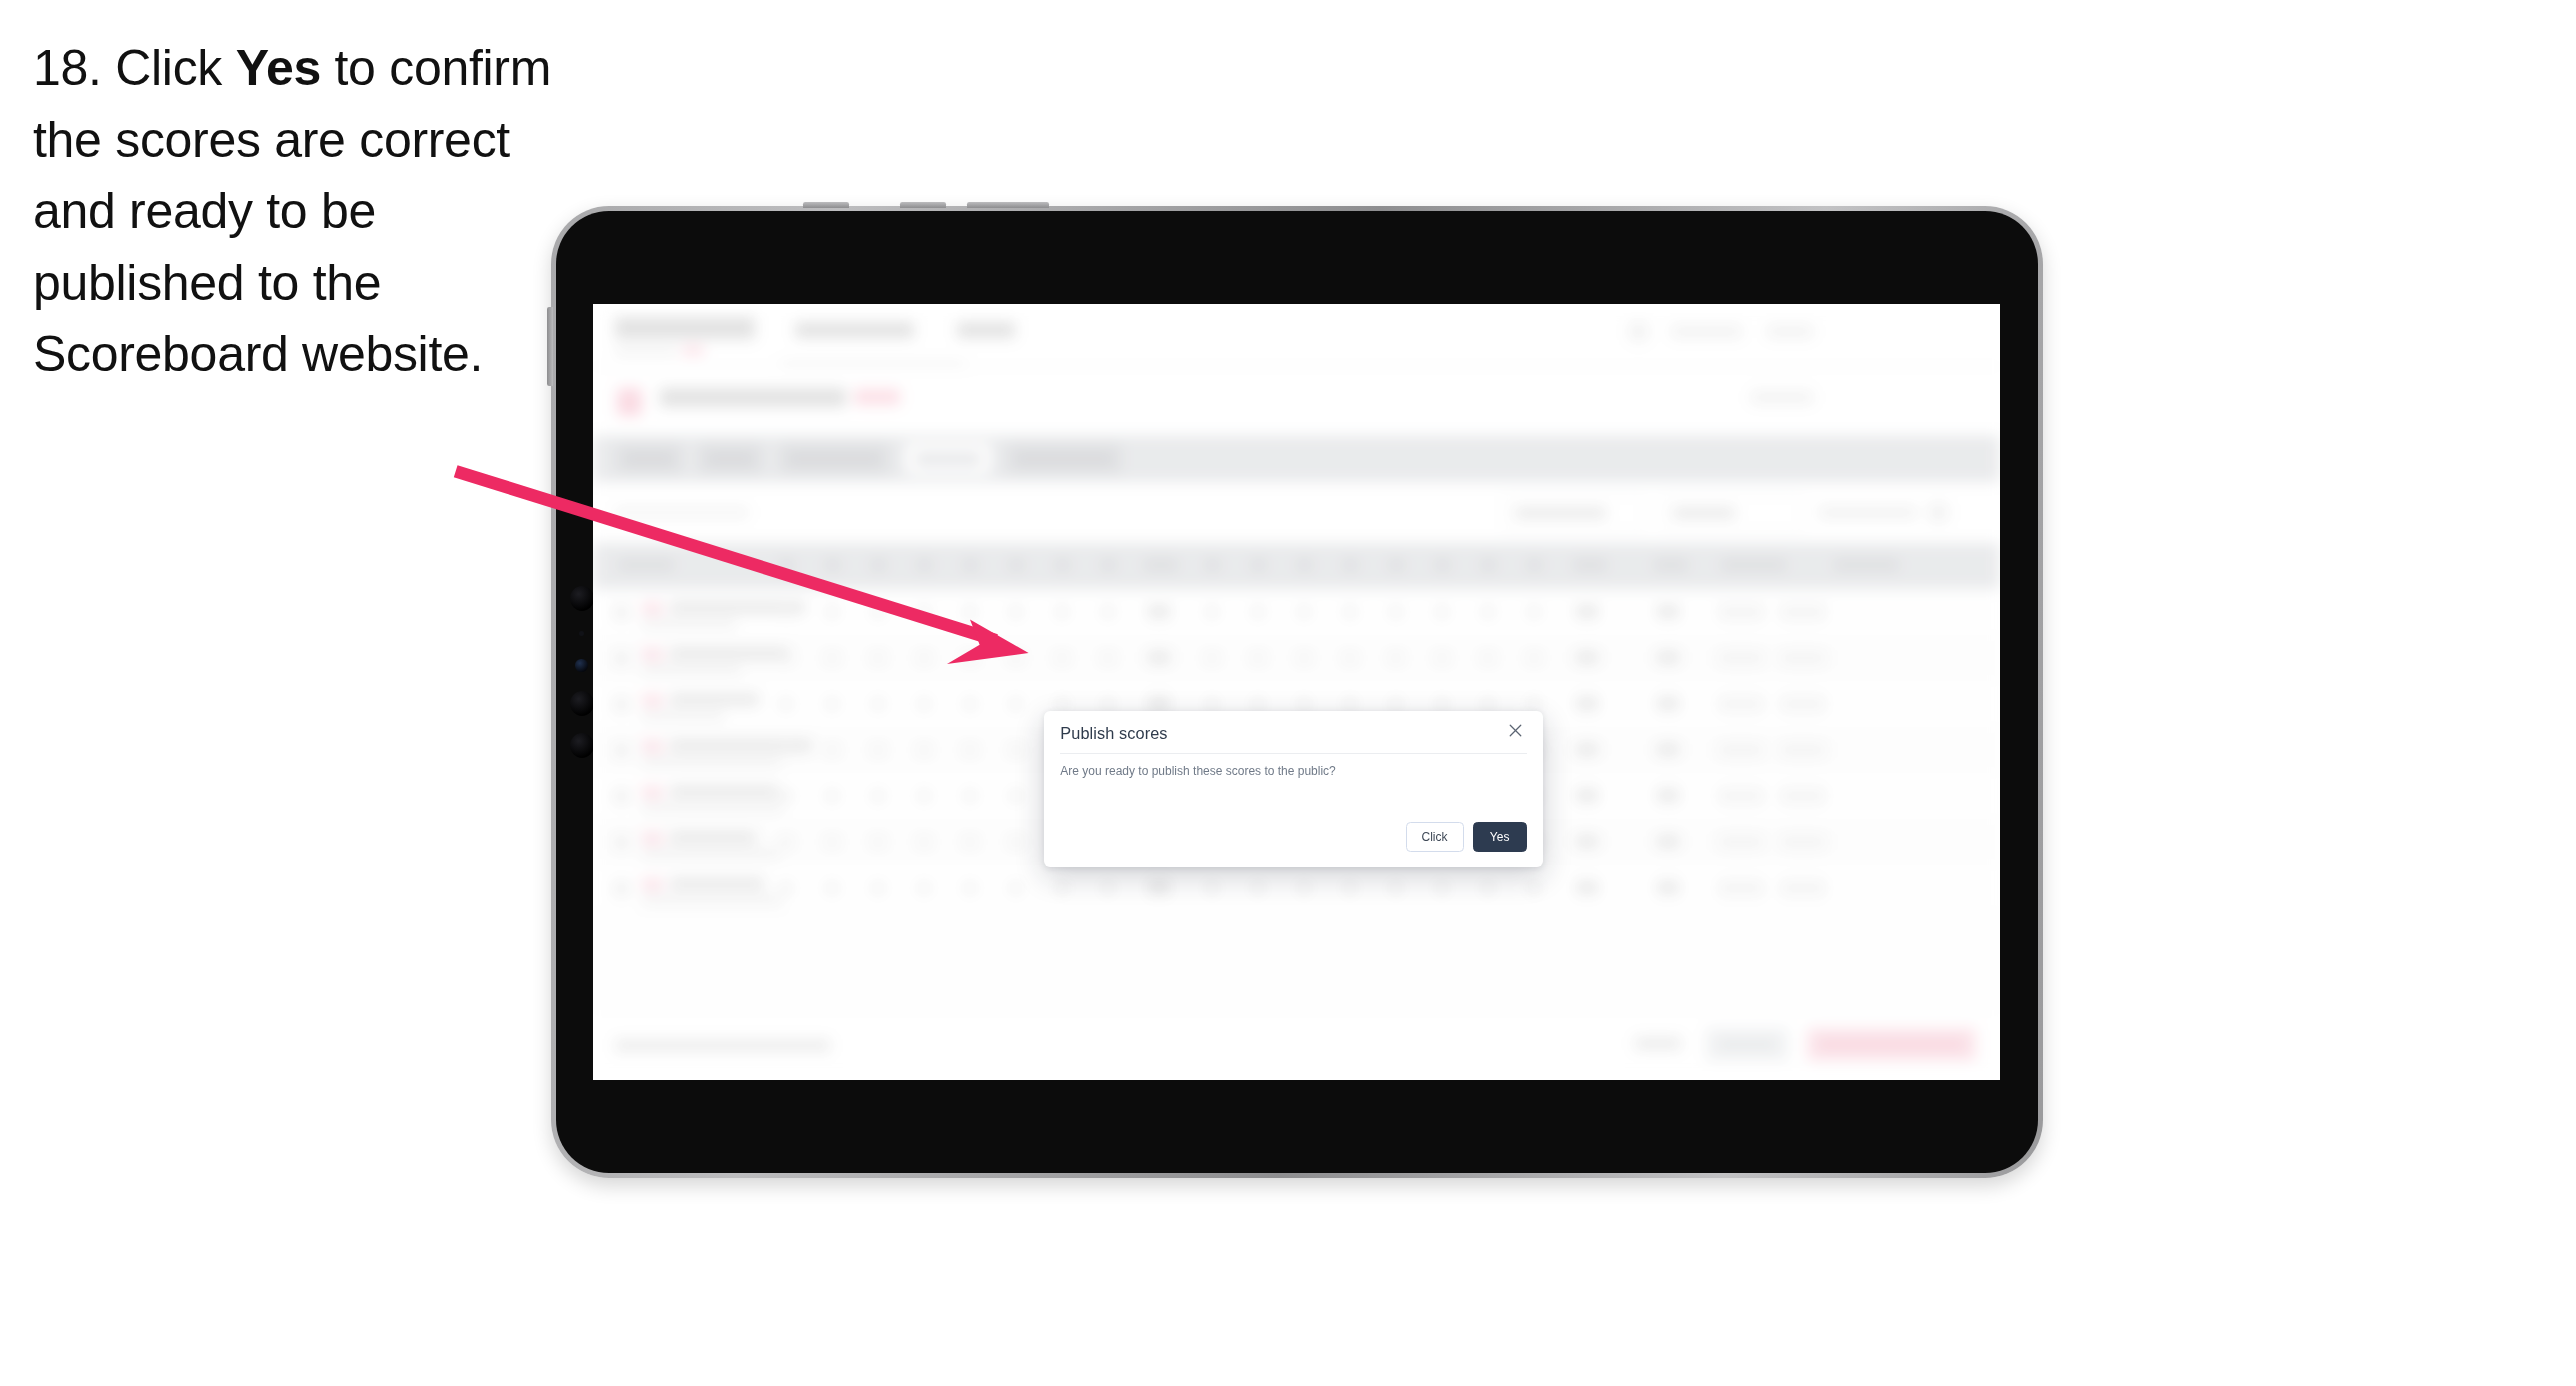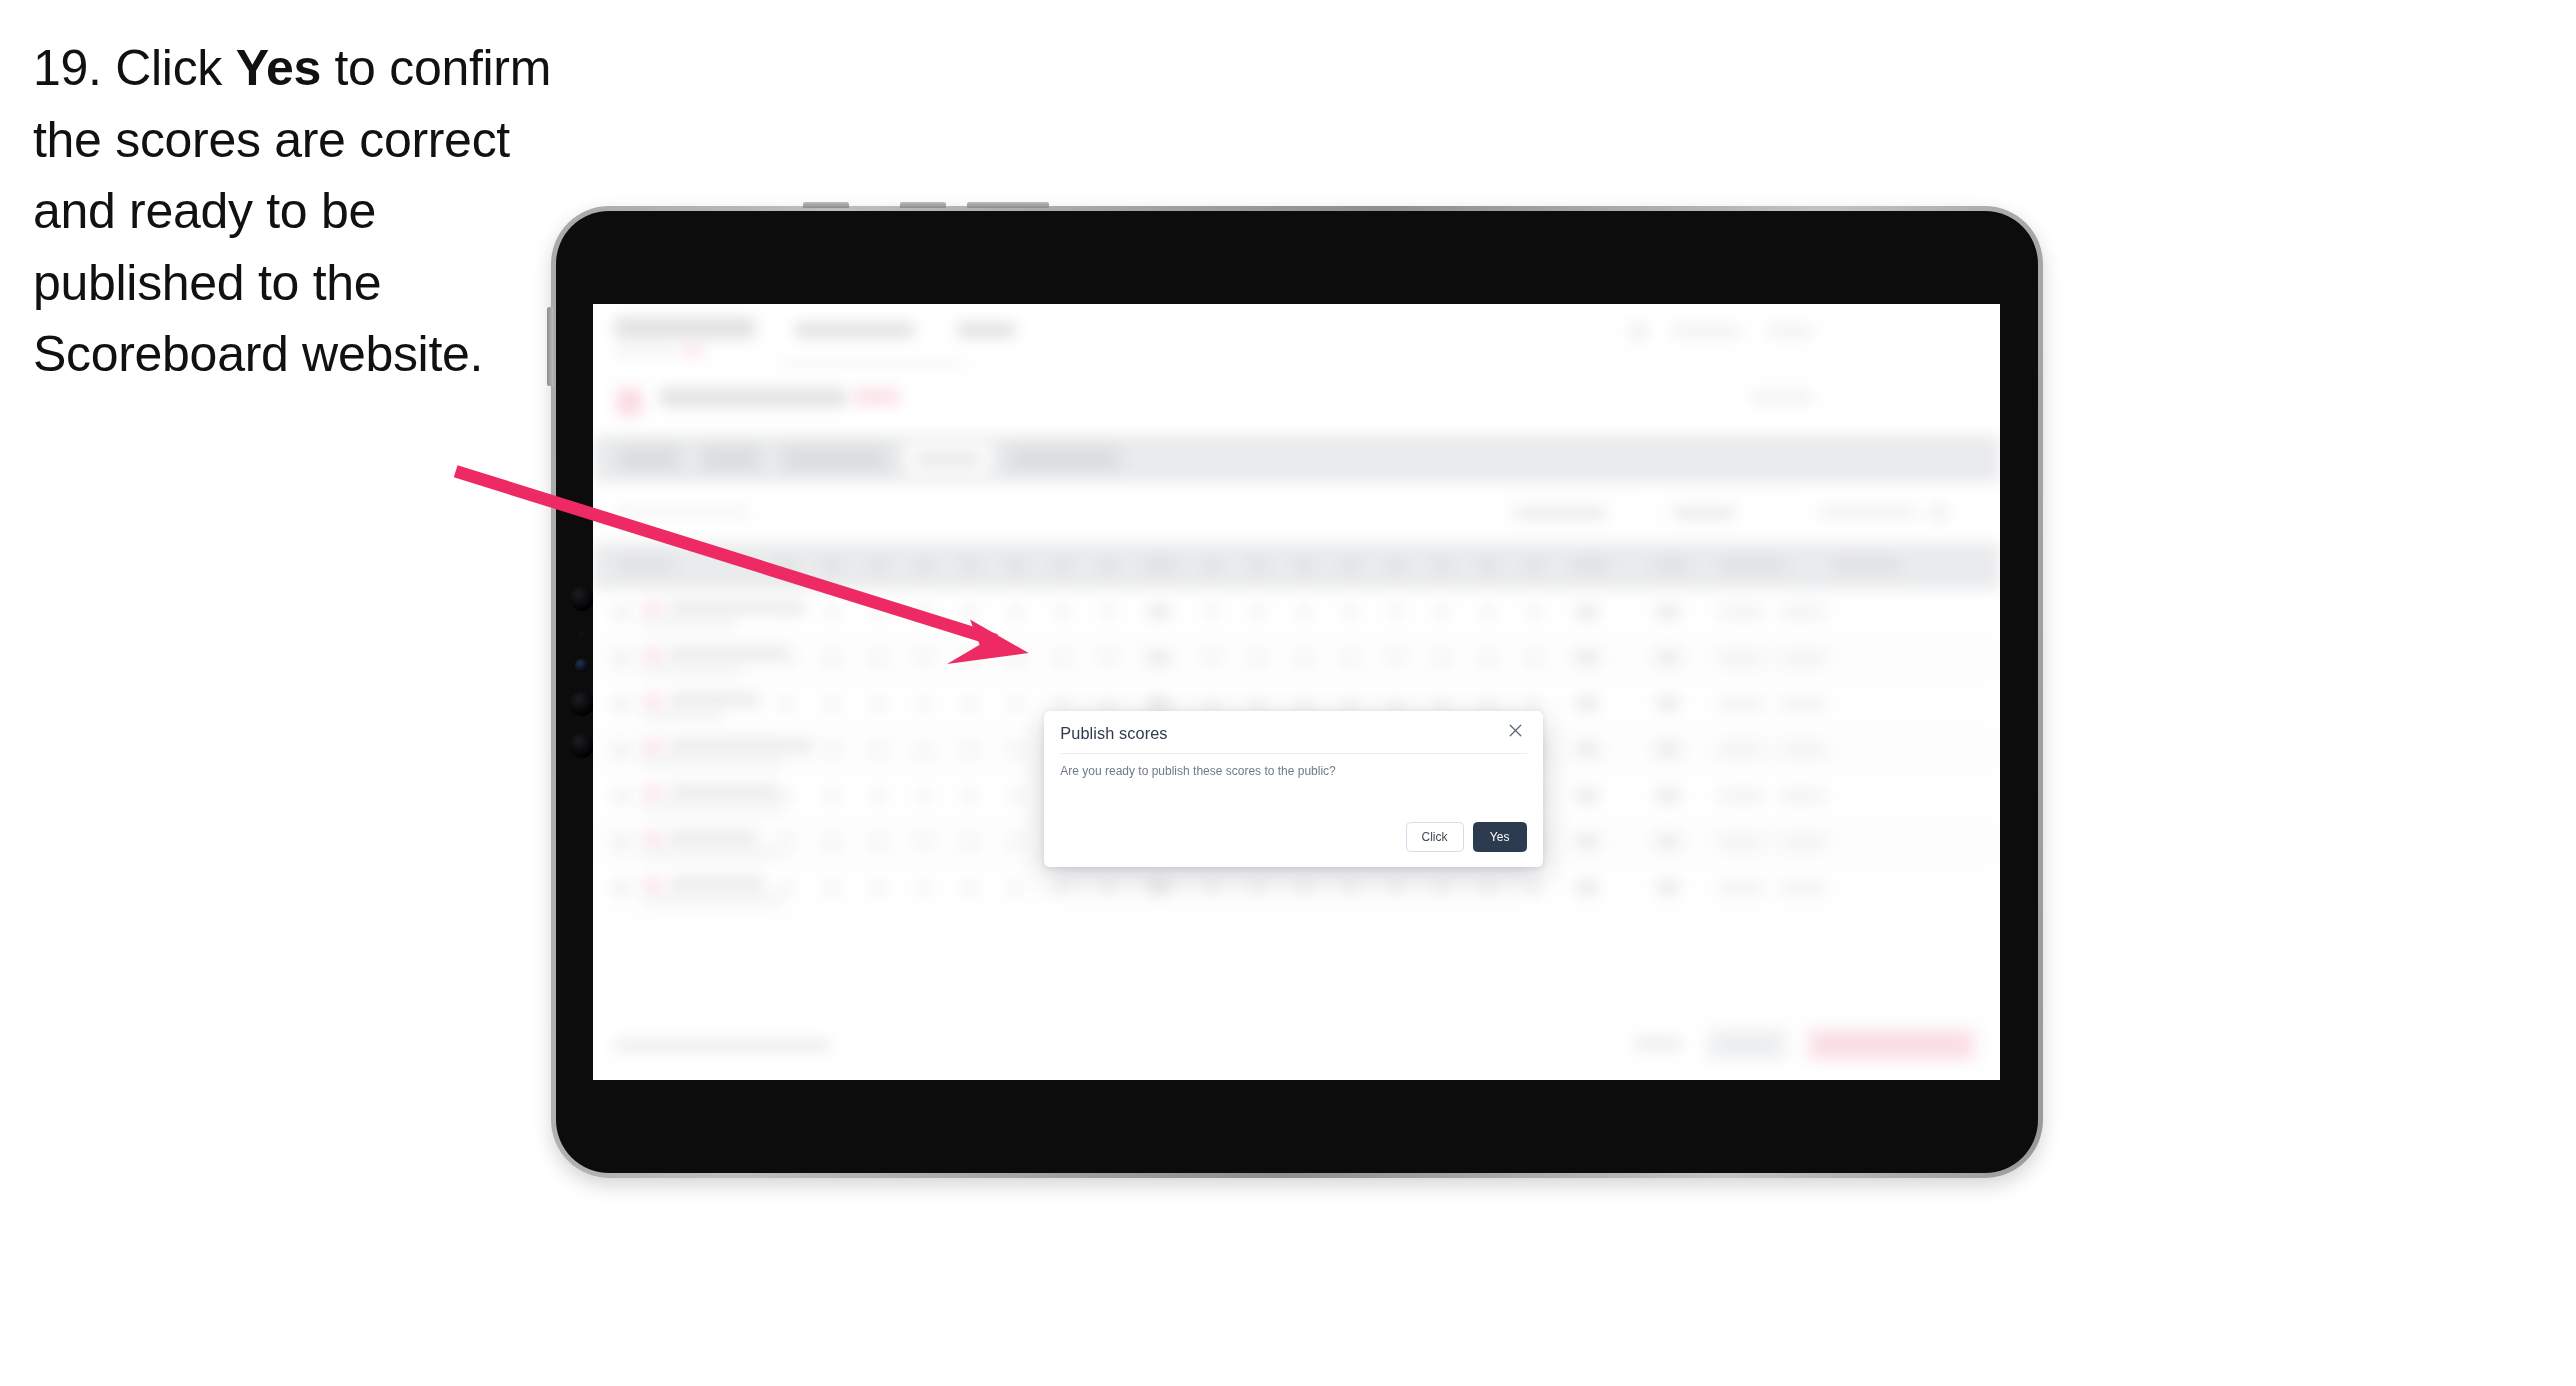--- a/index.html
+++ b/index.html
@@ -275,21 +275,21 @@
     left: 0; top: 0;
     width: 2576px;
     height: 1386px;
     pointer-events: none;
   }
 </style>
 </head>
 <body>
 
 <div id="instruction">
-  <span>19.</span>
+  <span>18.</span>
   <span>Click </span><span class="strong">Yes</span><span> to confirm the scores are correct and ready to be published to the Scoreboard website.</span>
 </div>
 
 <div id="tablet-device">
   <div class="tablet-rim"></div>
   <div class="tablet-body"></div>
 
   <div class="btn-top" style="left:252px;width:46px;"></div>
   <div class="btn-top" style="left:349px;width:46px;"></div>
   <div class="btn-top" style="left:416px;width:82px;"></div>

